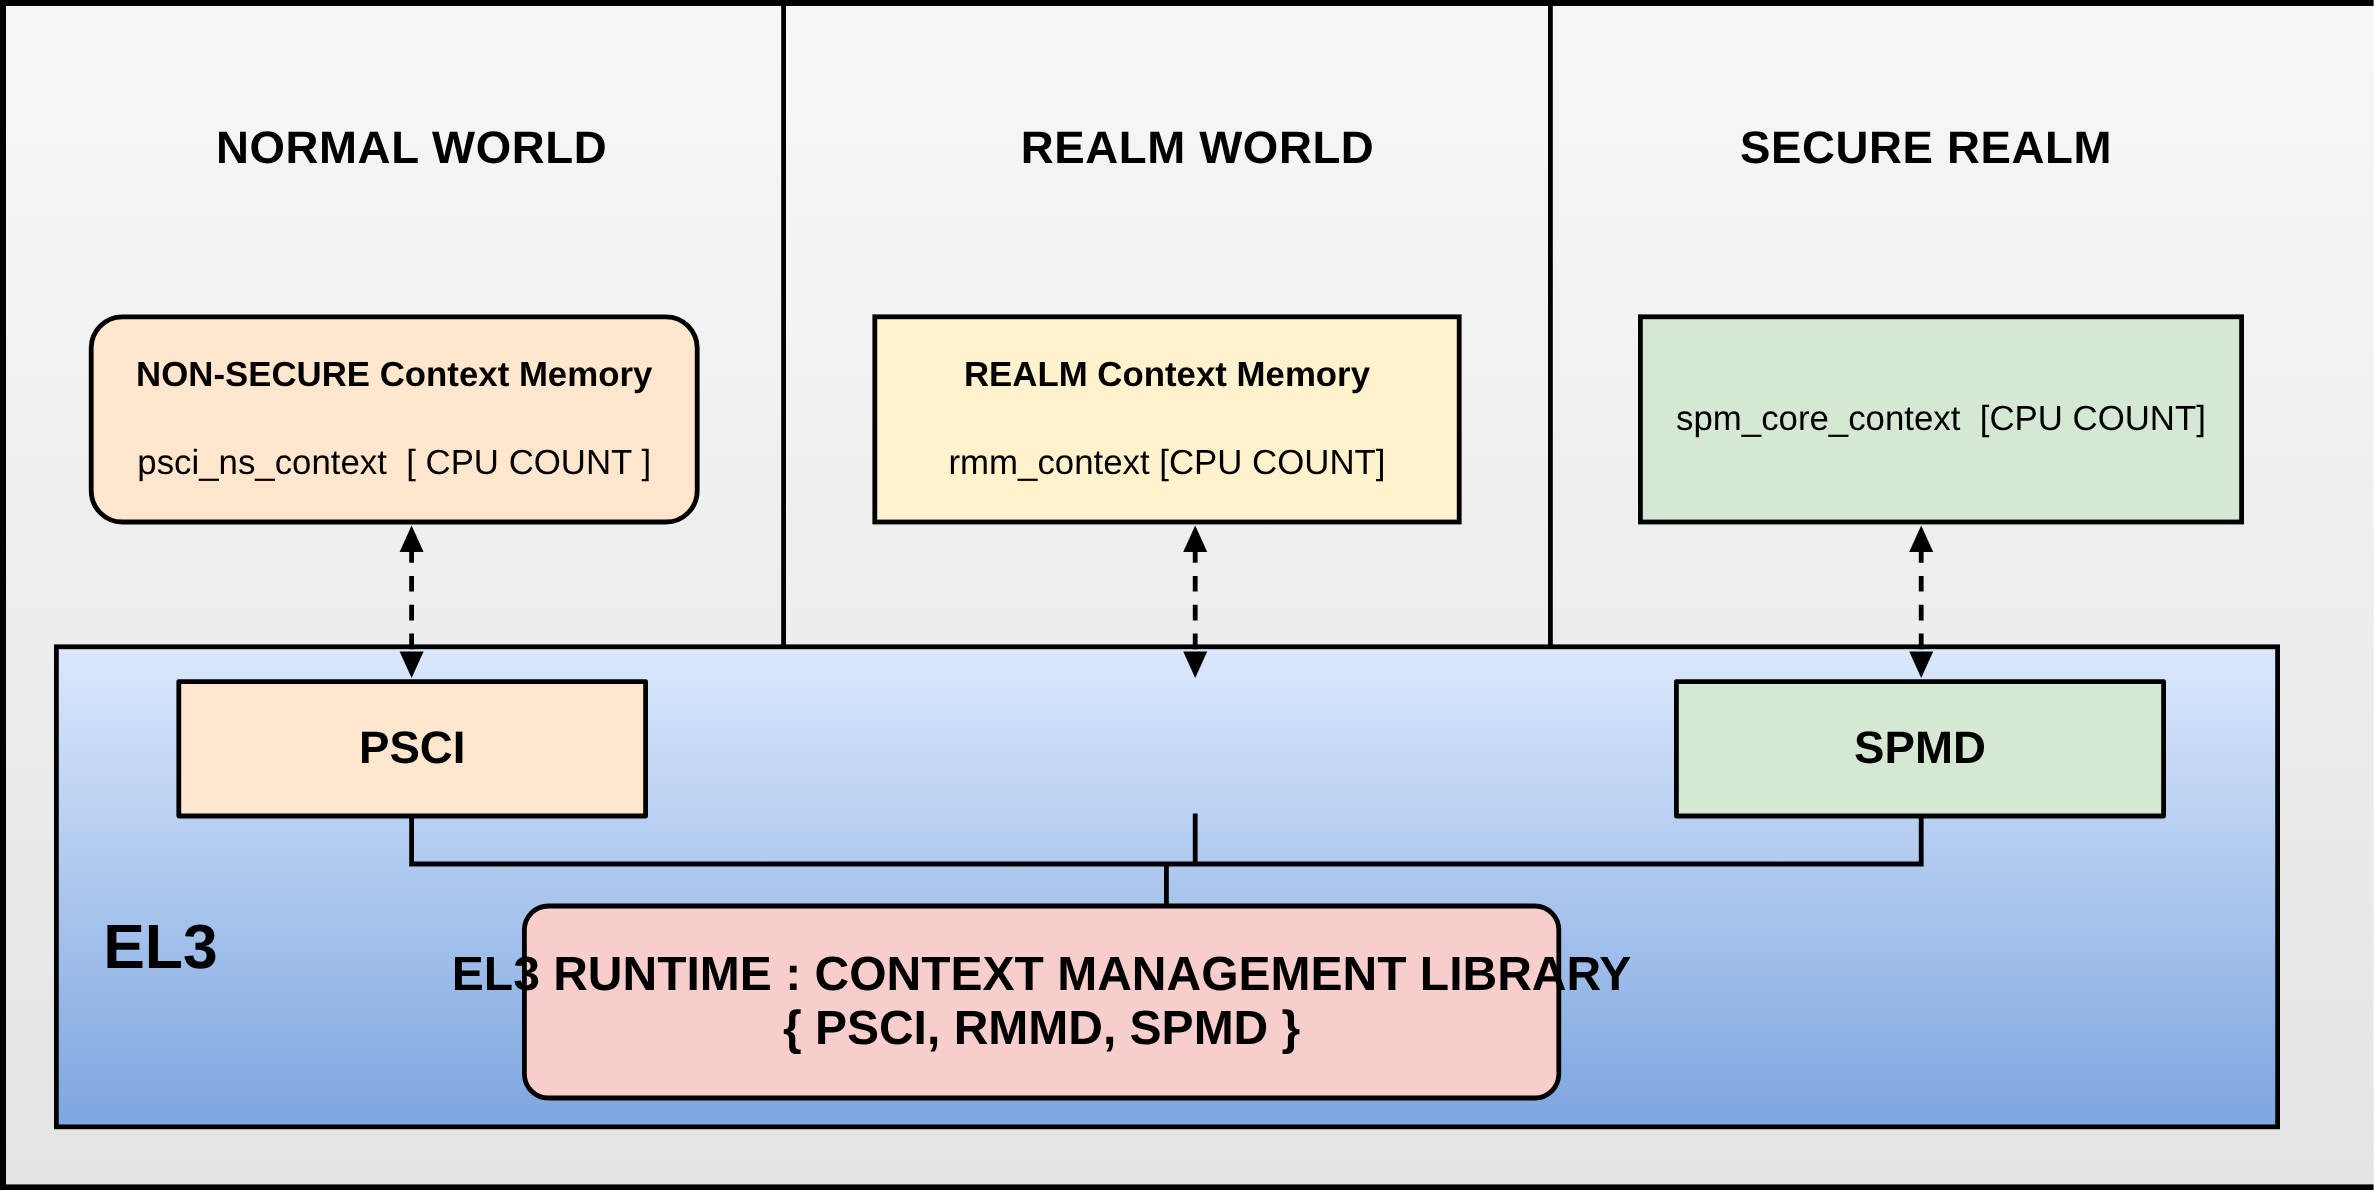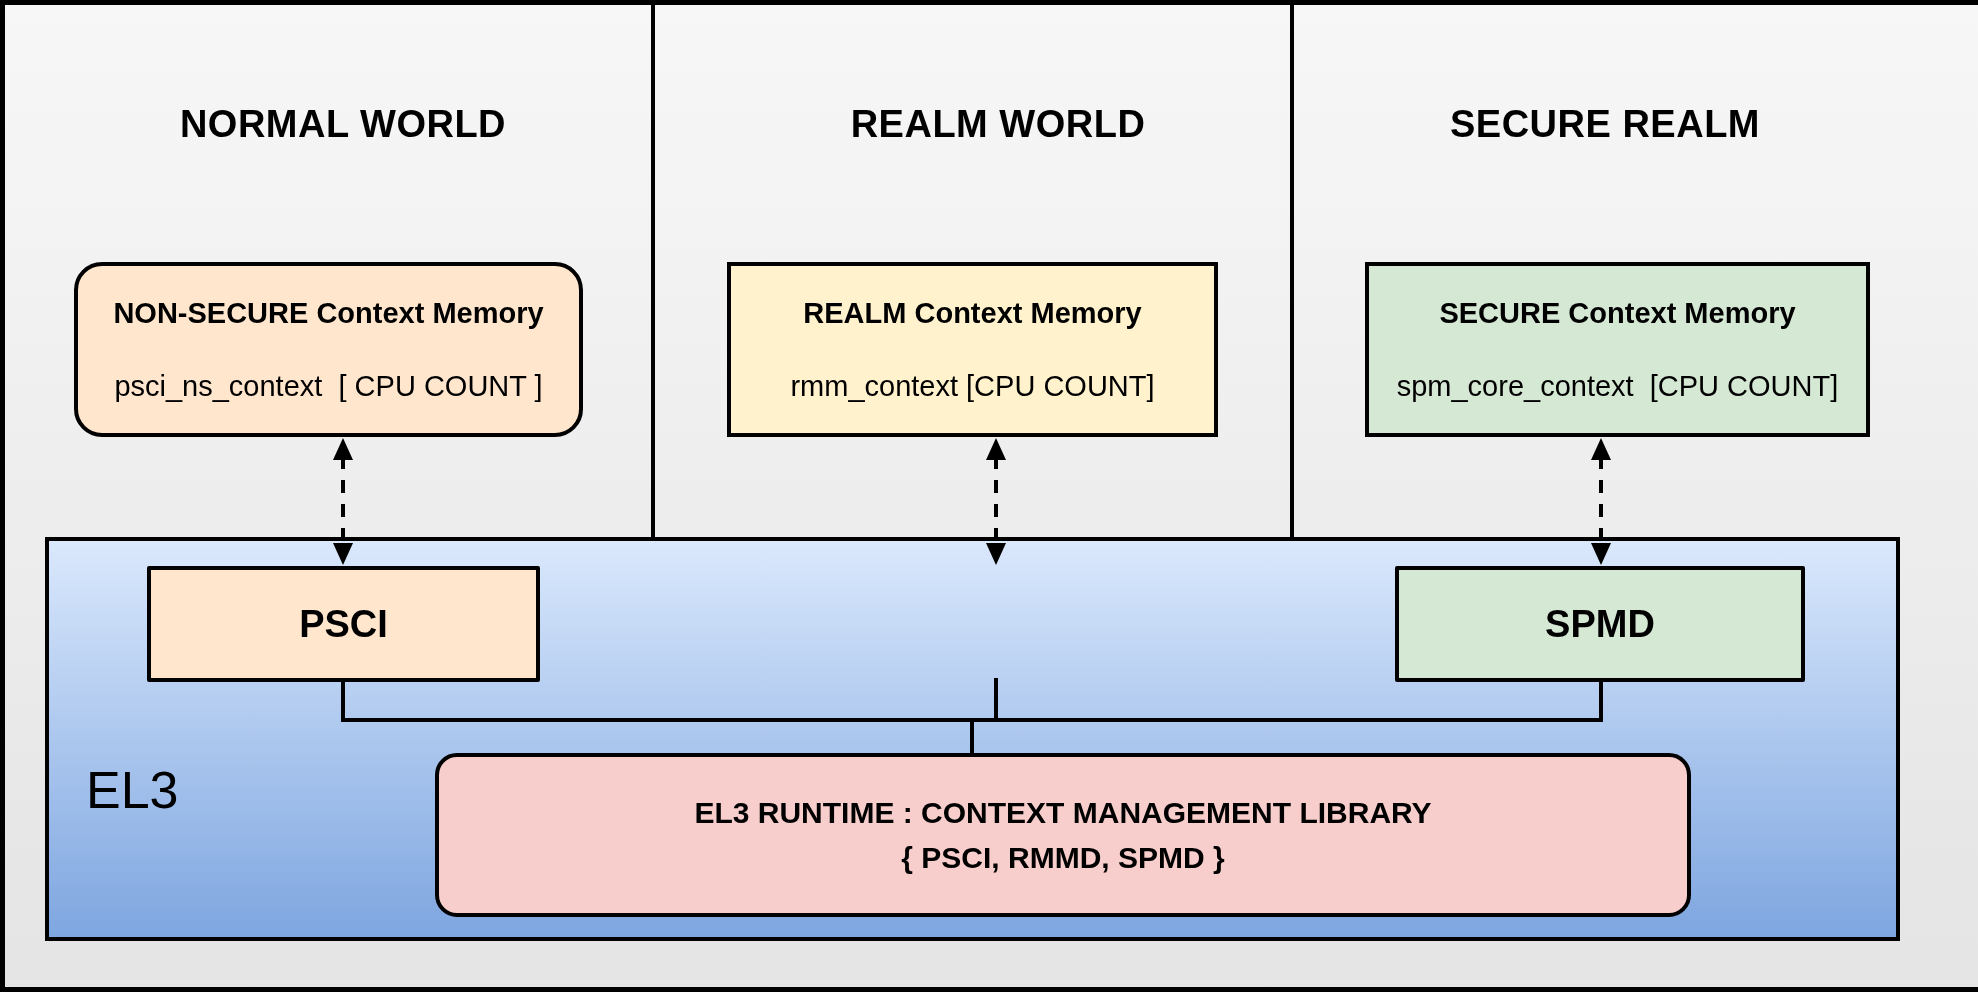--- a/index.html
+++ b/index.html
@@ -77,21 +77,21 @@
     box-sizing: border-box;
     border: 4px solid #000;
     background: linear-gradient(180deg, var(--c-blue-top, #DAE8FC) 0%, var(--c-blue-bottom, #7EA6E0) 100%);
     z-index: 2;
   }
   .el3-label {
     position: absolute;
     left: 86px;
     top: 760px;
     font-size: 52px;
-    font-weight: normal;
+    font-weight: bold;
     z-index: 4;
     text-align: right;
   }
 
   .conn-svg {
     position: absolute;
     left: 0;
     top: 0;
     z-index: 3;
   }
@@ -111,32 +111,32 @@
     z-index: 4;
   }
   .disp-box.p0 { left: 147px;  width: 393px; background: var(--c-peach,  #FFE6CC); }
   .disp-box.p1 { left: 800px;  width: 392px; background: var(--c-yellow, #FFF2CC); }
   .disp-box.p2 { left: 1395px; width: 410px; background: var(--c-green,  #D5E8D4); }
 
   .runtime-box {
     position: absolute;
     left: 435px;
     top: 753px;
-    width: 1256px;
+    width: 866px;
     height: 164px;
     box-sizing: border-box;
     border: 4px solid #000;
     border-radius: 22px;
     background: var(--c-pink, #F8CECC);
     display: flex;
     flex-direction: column;
     align-items: center;
     justify-content: center;
     line-height: 45px;
-    font-size: 30px;
+    font-size: 40px;
     font-weight: bold;
     z-index: 4;
     text-align: center;
     white-space: pre;
   }
 </style>
 </head>
 <body>
 
 <div class="canvas" style="--c-peach: #FFE6CC; --c-yellow: #FFF2CC; --c-green: #D5E8D4; --c-pink: #F8CECC; --c-blue-top: #DAE8FC; --c-blue-bottom: #7EA6E0; --c-bg-top: #F7F7F7; --c-bg-bottom: #E4E4E4; --c-line: #000000;">
@@ -150,21 +150,20 @@
 
   <div class="mem-box m0">
     <div class="mem-title">NON-SECURE Context Memory</div>
     <div class="mem-detail">psci_ns_context  [ CPU COUNT ]</div>
   </div>
   <div class="mem-box m1">
     <div class="mem-title">REALM Context Memory</div>
     <div class="mem-detail">rmm_context [CPU COUNT]</div>
   </div>
   <div class="mem-box m2">
-    <div class="mem-title">SECURE Context Memory</div>
     <div class="mem-detail">spm_core_context  [CPU COUNT]</div>
   </div>
 
   <div class="el3-band"></div>
   <div class="el3-label">EL3</div>
 
   <svg class="conn-svg" width="1978" height="992" viewBox="0 0 1978 992">
 
     <g stroke="#000" fill="#000">
       <line x1="343" y1="456" x2="343" y2="548" stroke-width="4" stroke-dasharray="13 11"></line>

